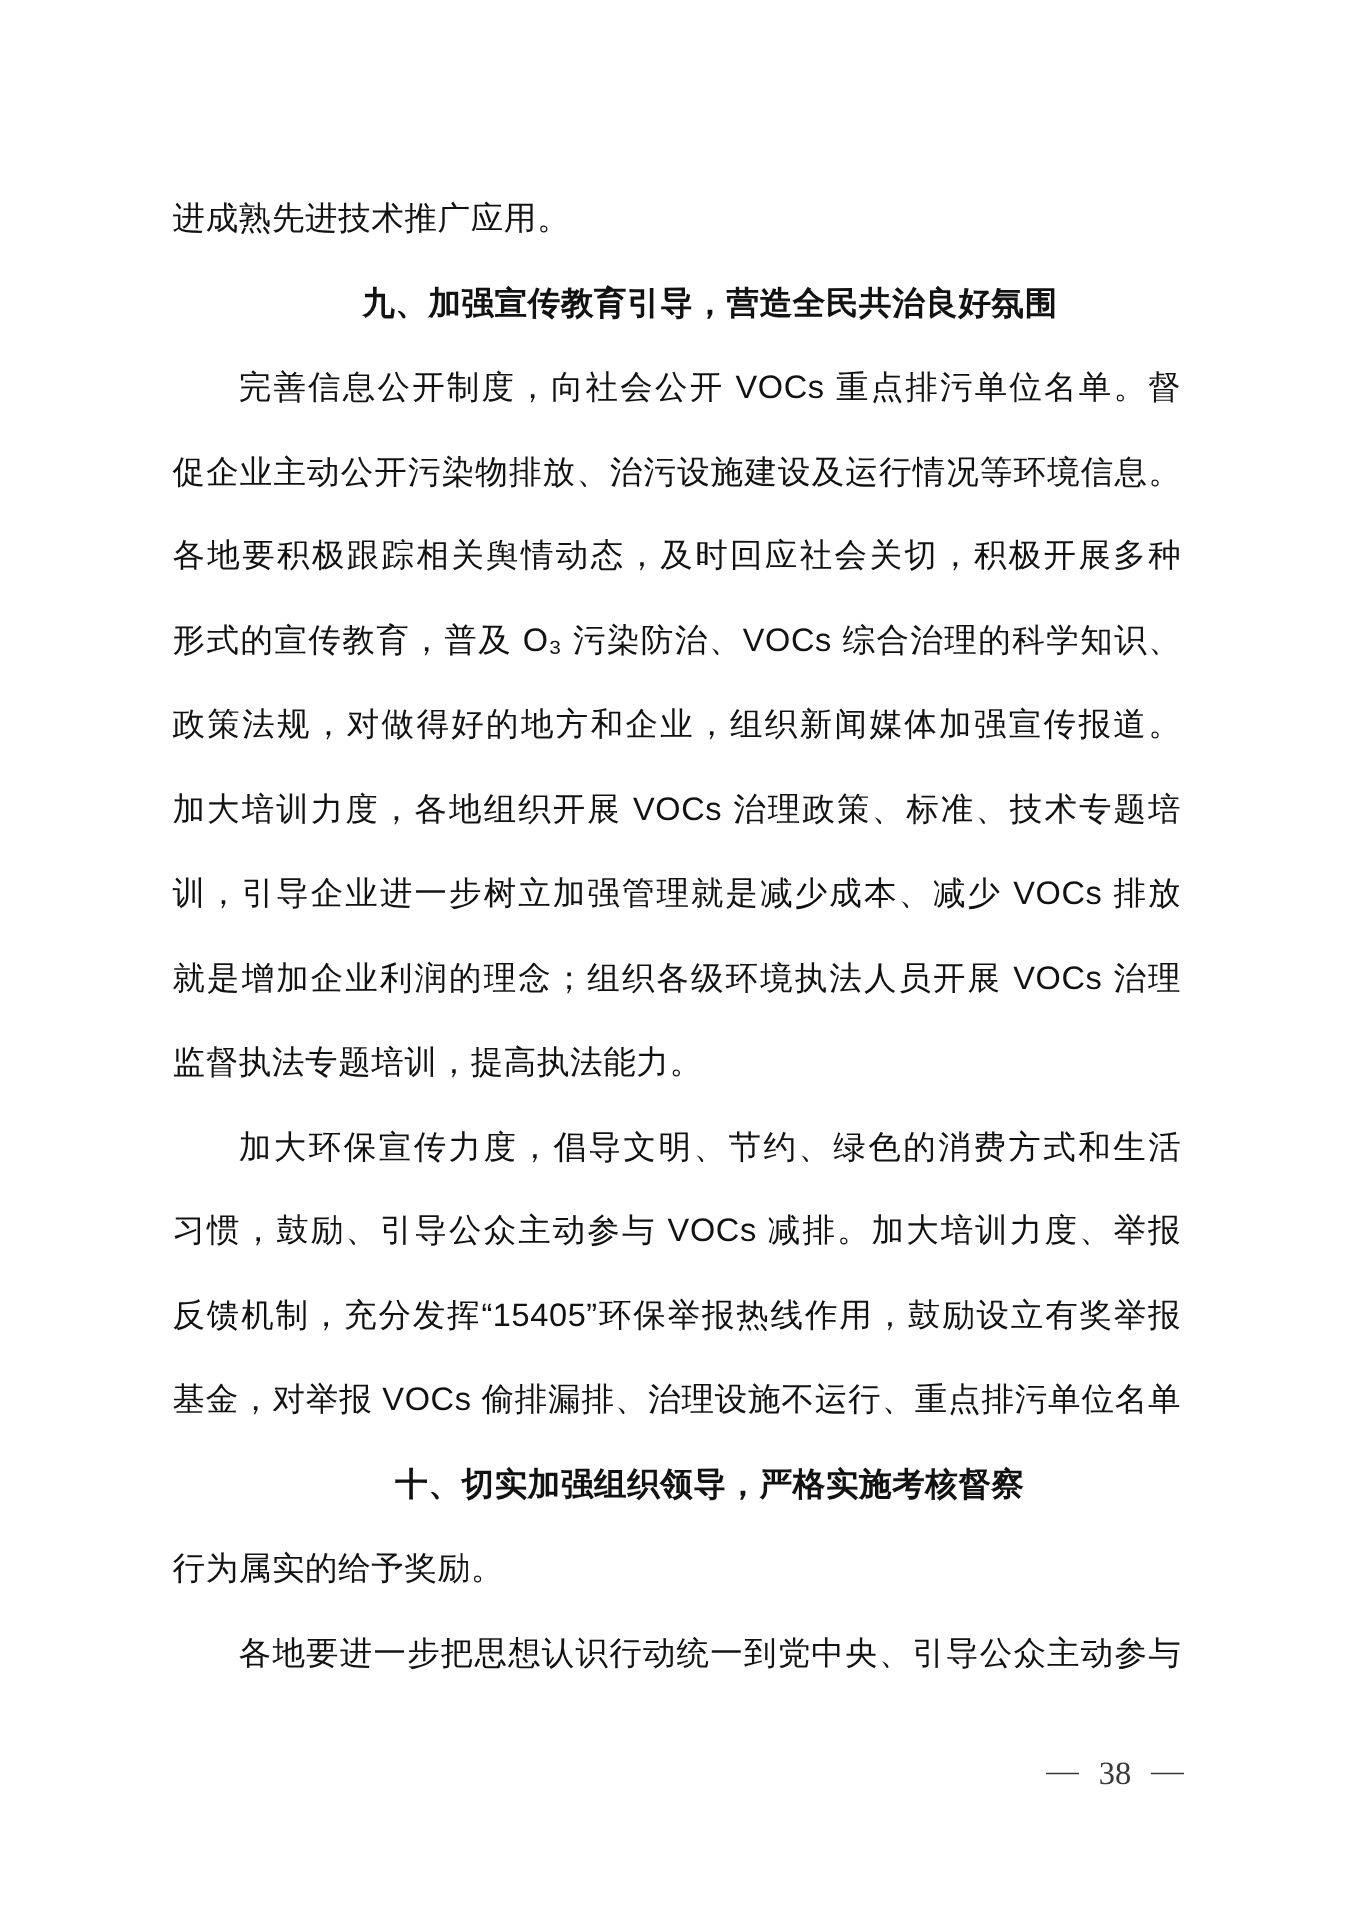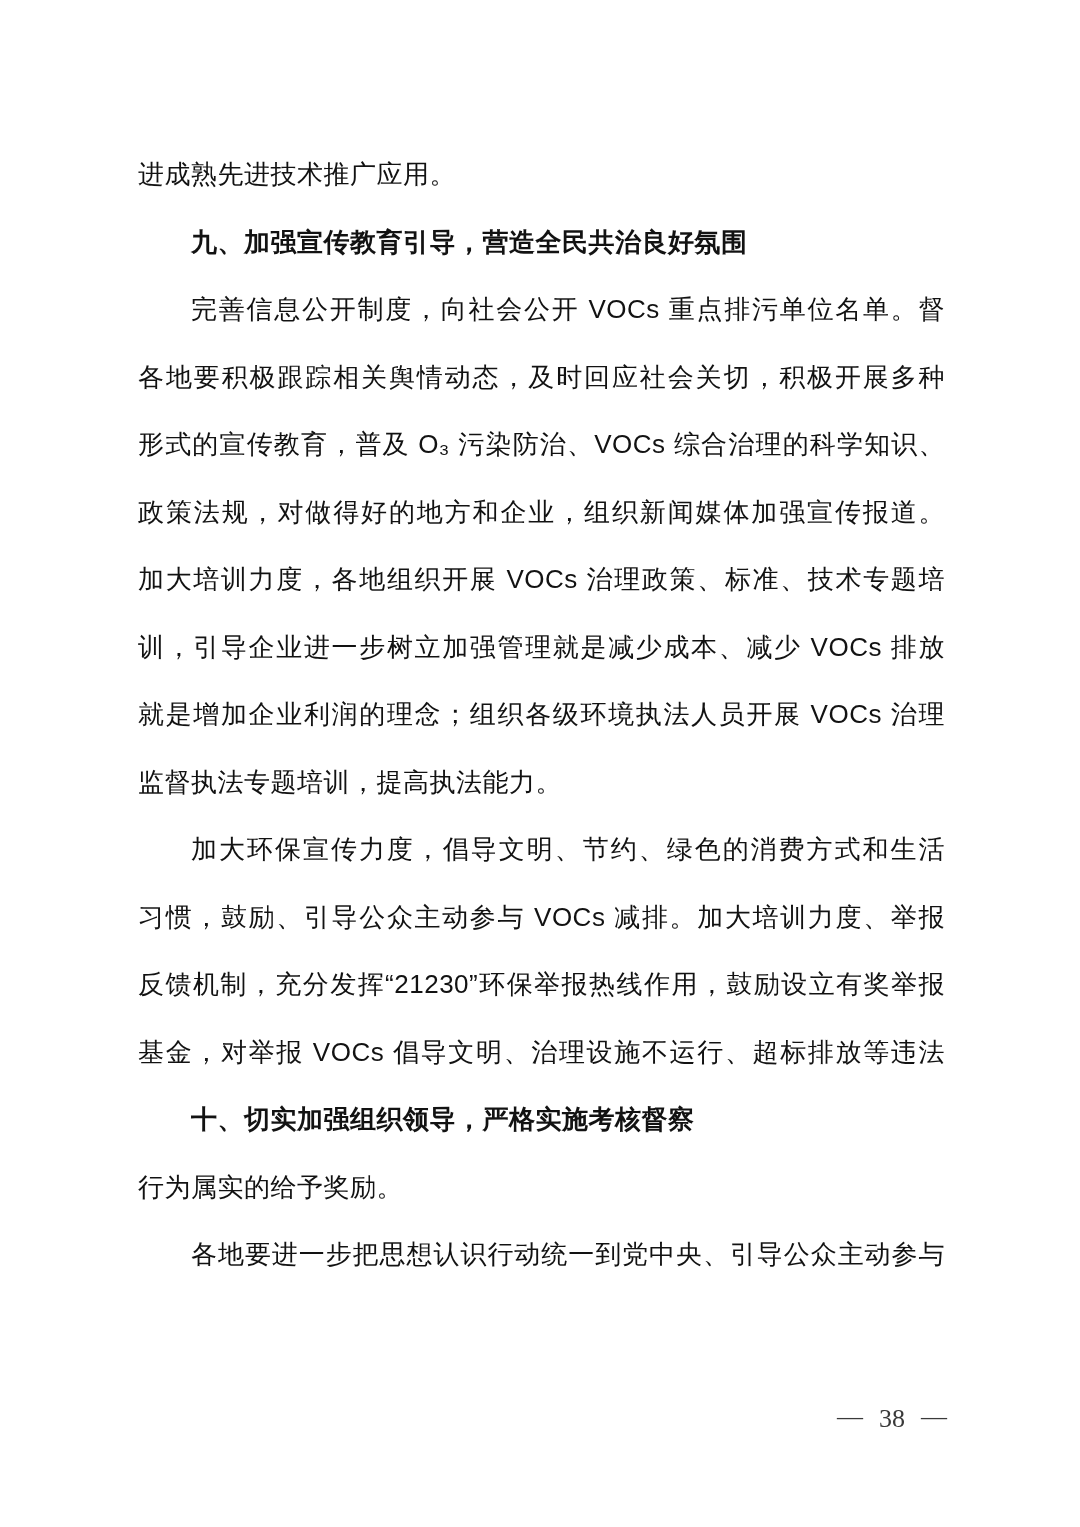--- a/index.html
+++ b/index.html
@@ -31,20 +31,21 @@
     letter-spacing: 0.5px;
   }
   .line.justify {
     white-space: normal;
     word-break: keep-all;
     text-align: justify;
     text-align-last: justify;
   }
   .line.indent {
     text-indent: 53px;
+    text-align: center;
   }
   .line.heading {
     font-weight: 700;
   }
   .footer {
     position: absolute;
     top: 1404px;
     right: 133px;
     display: flex;
     align-items: center;
@@ -59,31 +60,32 @@
   }
 </style>
 </head>
 <body>
 
 <div class="page">
   <div class="content">
     <div class="line">进成熟先进技术推广应用。</div>
     <div class="line heading indent">九、加强宣传教育引导，营造全民共治良好氛围</div>
     <div class="line indent justify">完善信息公开制度，向社会公开 VOCs 重点排污单位名单。督</div>
+    <div class="line justify">促企业主动公开污染物排放、治污设施建设及运行情况等环境信息。</div>
     <div class="line justify">各地要积极跟踪相关舆情动态，及时回应社会关切，积极开展多种</div>
     <div class="line justify">形式的宣传教育，普及 O₃ 污染防治、VOCs 综合治理的科学知识、</div>
     <div class="line justify">政策法规，对做得好的地方和企业，组织新闻媒体加强宣传报道。</div>
     <div class="line justify">加大培训力度，各地组织开展 VOCs 治理政策、标准、技术专题培</div>
     <div class="line justify">训，引导企业进一步树立加强管理就是减少成本、减少 VOCs 排放</div>
     <div class="line justify">就是增加企业利润的理念；组织各级环境执法人员开展 VOCs 治理</div>
     <div class="line">监督执法专题培训，提高执法能力。</div>
     <div class="line indent justify">加大环保宣传力度，倡导文明、节约、绿色的消费方式和生活</div>
     <div class="line justify">习惯，鼓励、引导公众主动参与 VOCs 减排。加大培训力度、举报</div>
-    <div class="line justify">反馈机制，充分发挥“21230”环保举报热线作用，鼓励设立有奖举报</div>
-    <div class="line justify">基金，对举报 VOCs 倡导文明、治理设施不运行、超标排放等违法</div>
+    <div class="line justify">反馈机制，充分发挥“15405”环保举报热线作用，鼓励设立有奖举报</div>
+    <div class="line justify">基金，对举报 VOCs 偷排漏排、治理设施不运行、重点排污单位名单</div>
     <div class="line heading indent">十、切实加强组织领导，严格实施考核督察</div>
     <div class="line">行为属实的给予奖励。</div>
     <div class="line indent justify">各地要进一步把思想认识行动统一到党中央、引导公众主动参与</div>
   </div>
 
   <div class="footer">
     <span class="dash">—</span>
     <span>38</span>
     <span class="dash">—</span>
   </div>

